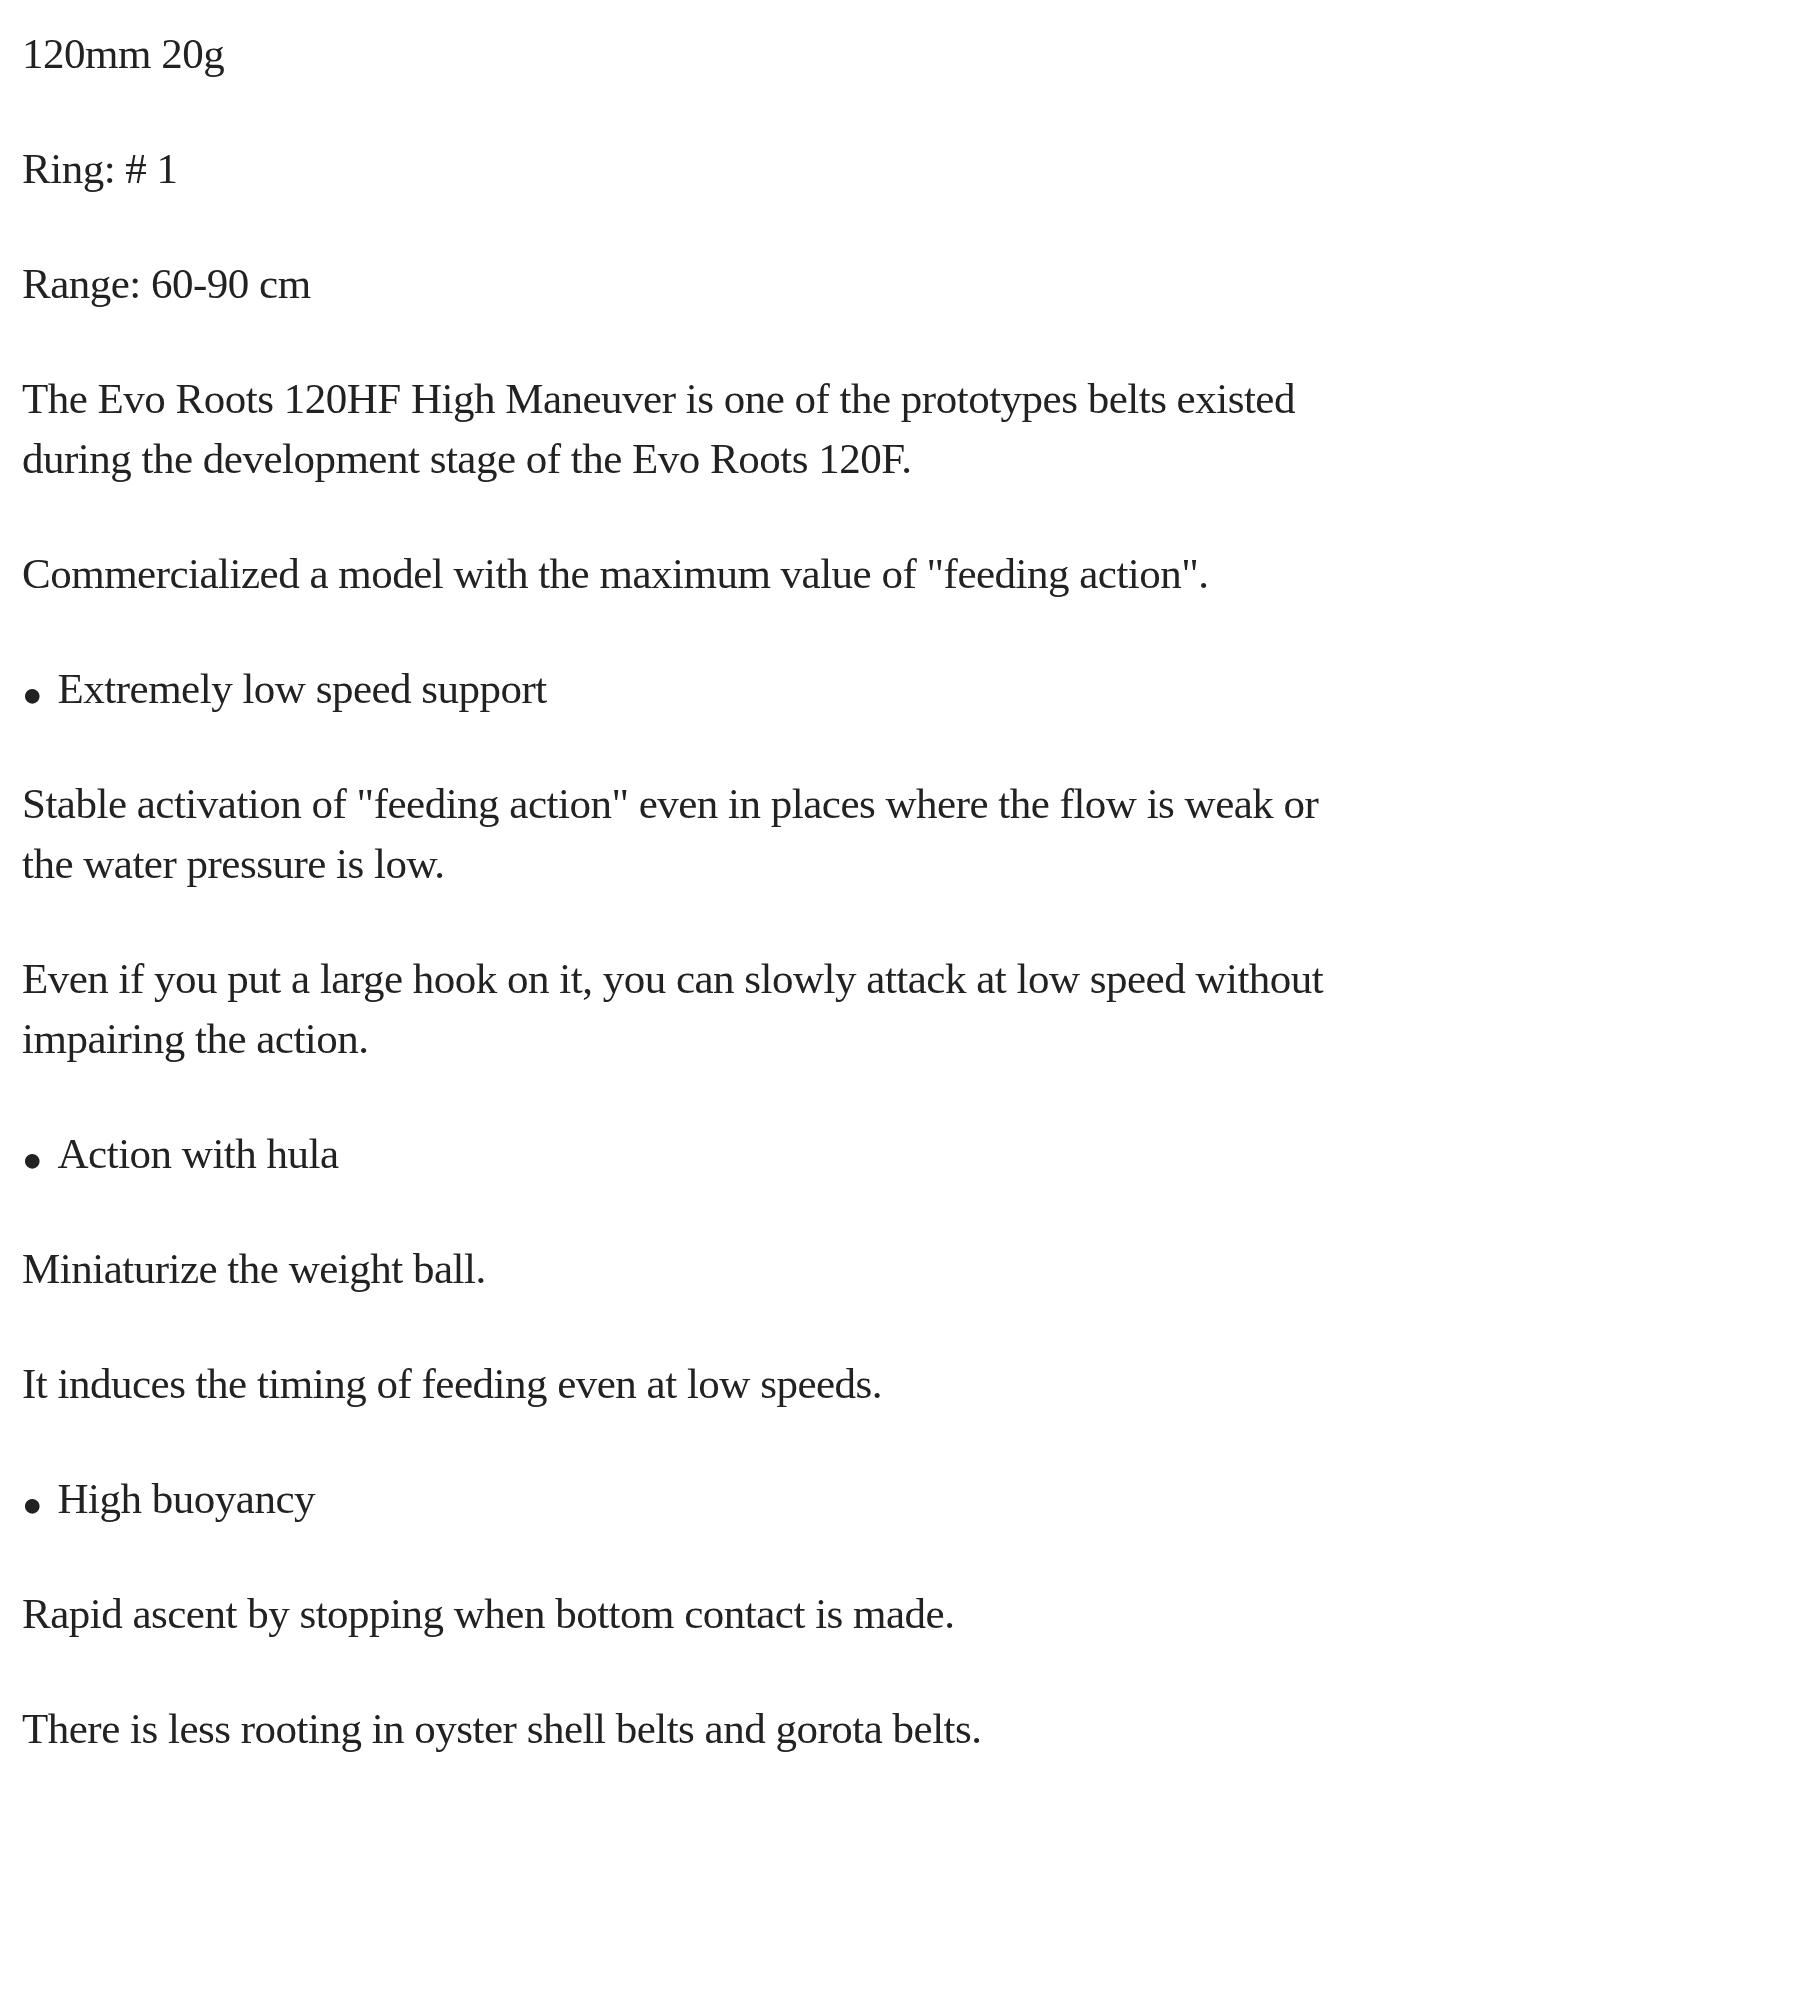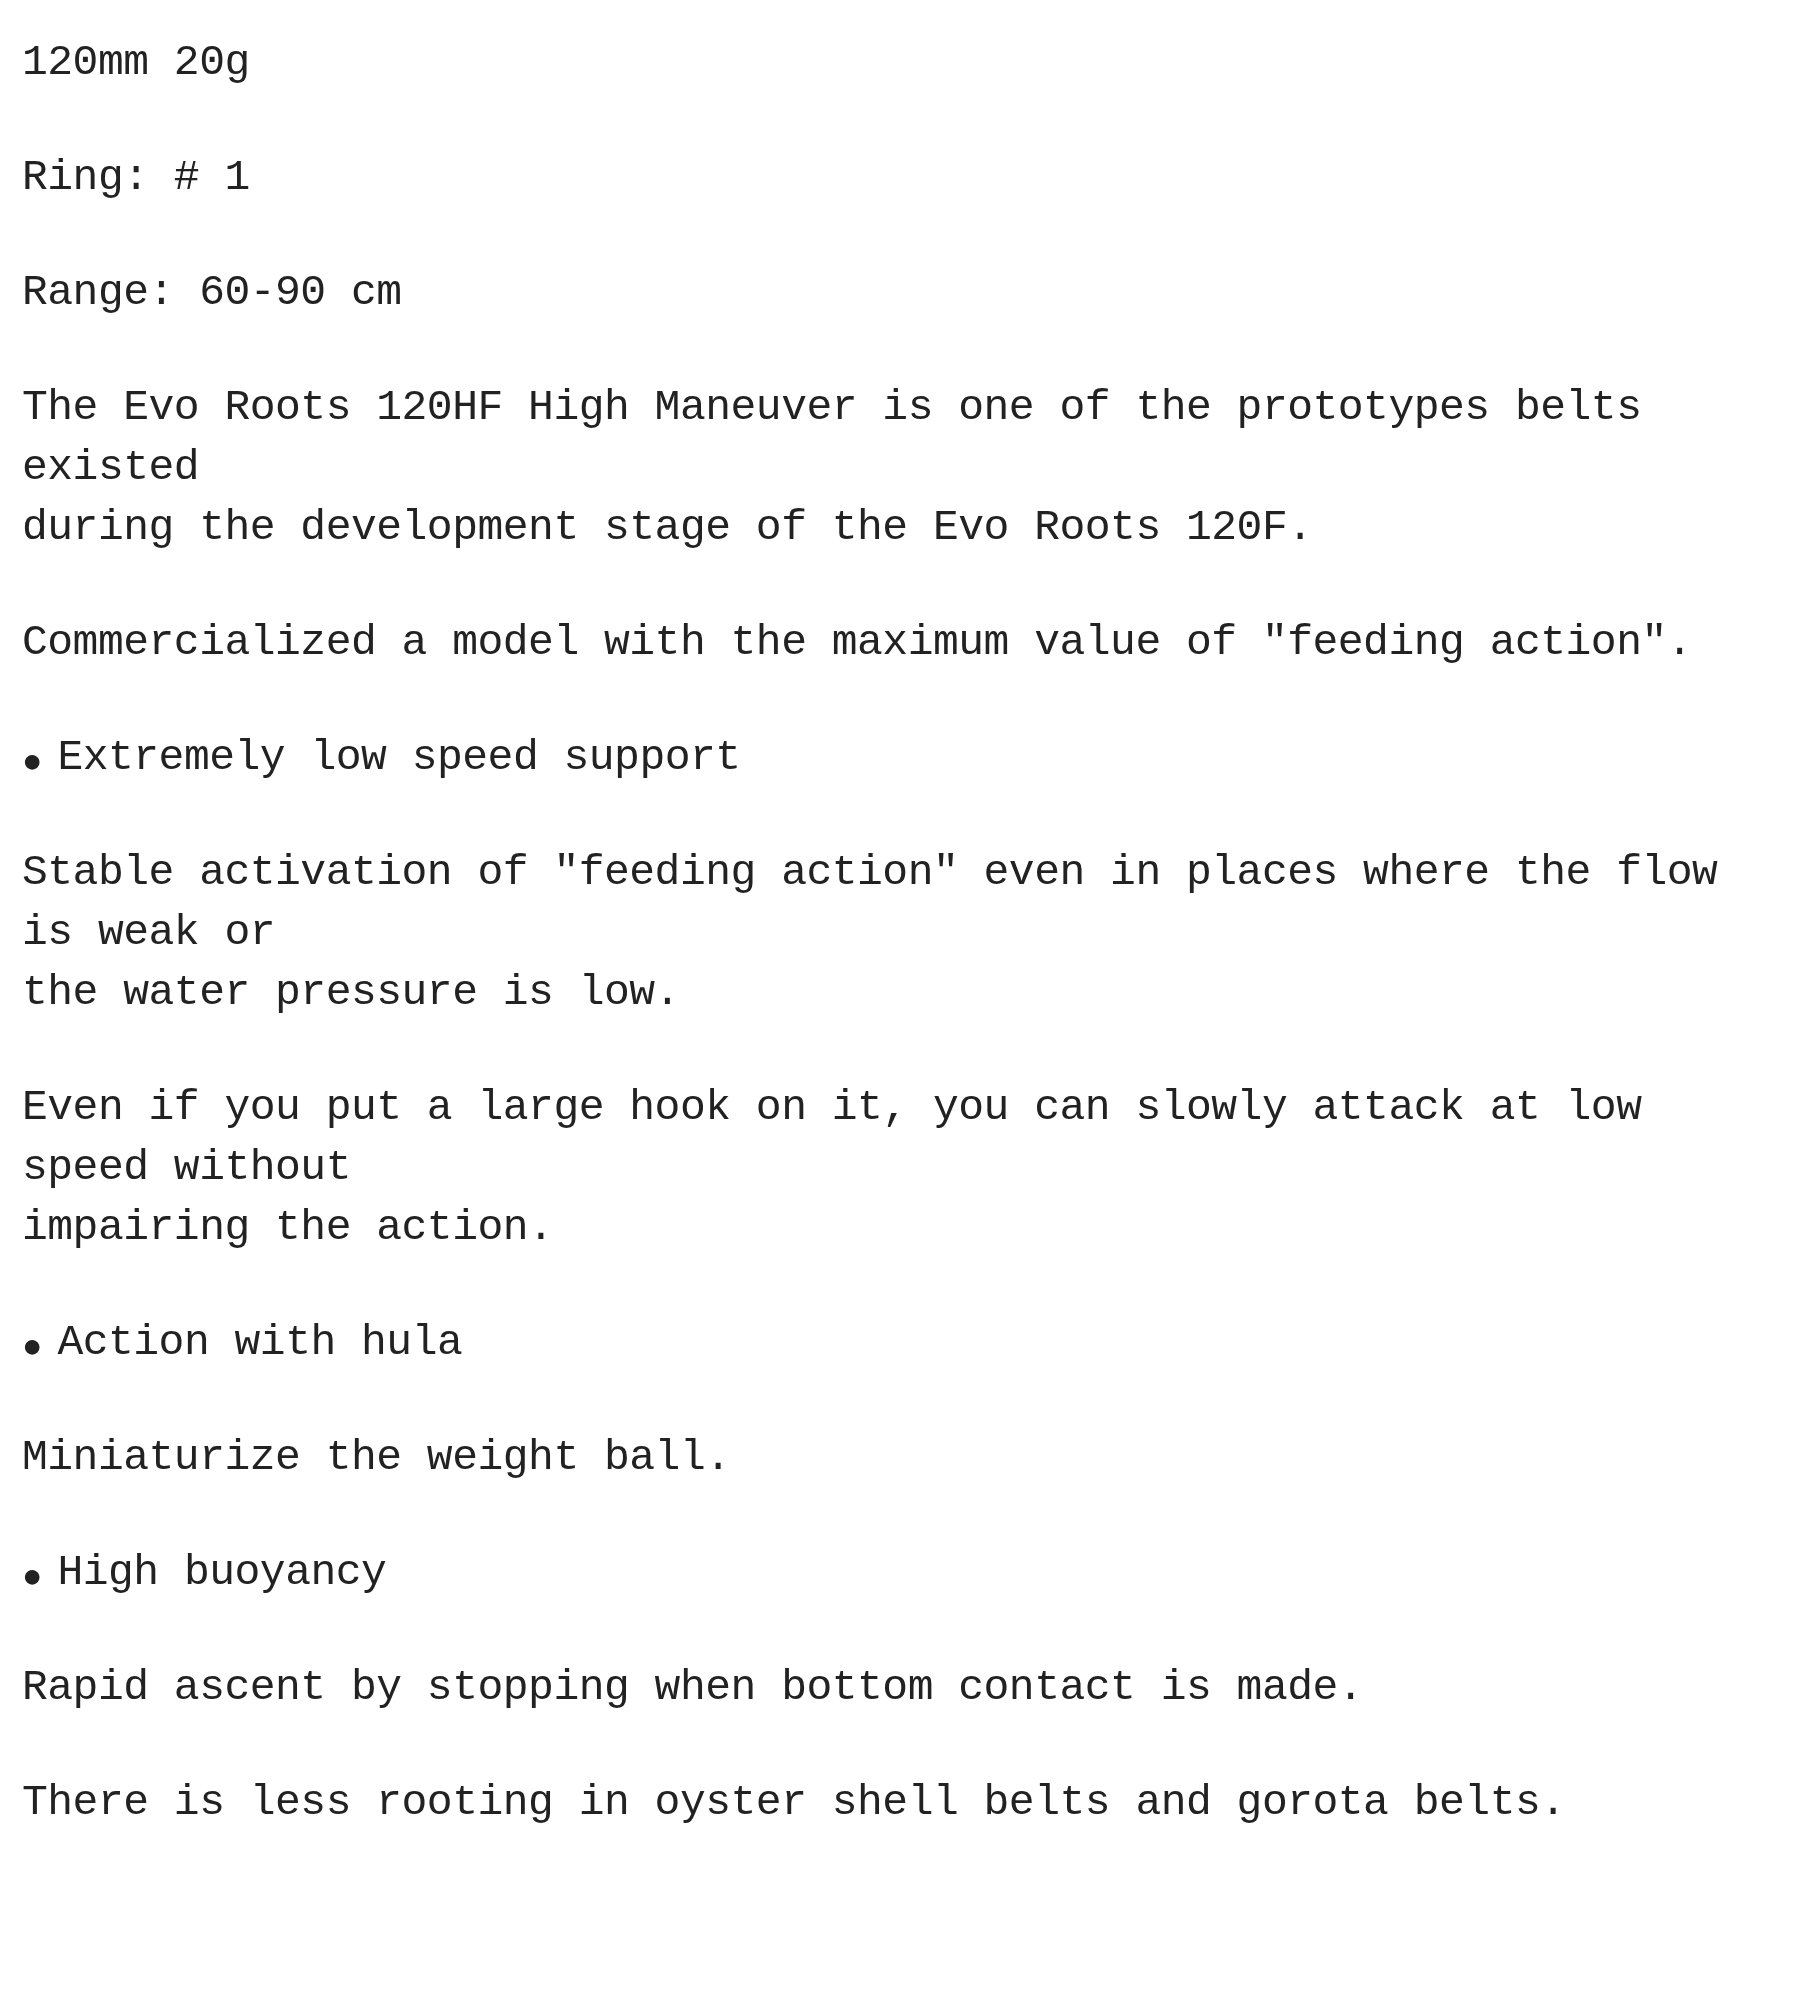--- a/index.html
+++ b/index.html
@@ -5,22 +5,22 @@
   html, body { margin: 0; padding: 0; }
   body {
     width: 1800px;
     height: 2000px;
     background: #ffffff;
     overflow: hidden;
   }
   .doc {
     box-sizing: border-box;
     width: 1800px;
-    padding: 33px 24px 0 22px;
-    font-family: Liberation Mono, monospace;
+    padding: 24px 24px 0 22px;
+    font-family: Liberation Serif, serif;
     font-size: 43px;
     line-height: 60px;
     letter-spacing: -0.5px;
     color: #222222;
   }
   .para {
     margin: 0 0 55px 0;
     white-space: pre-line; 
   }
   .bullet {
@@ -42,16 +42,17 @@
   <p class="para">The Evo Roots 120HF High Maneuver is one of the prototypes belts existed
 during the development stage of the Evo Roots 120F.</p>
   <p class="para">Commercialized a model with the maximum value of "feeding action".</p>
   <p class="para"><span class="bullet">●</span><span>Extremely low speed support</span></p>
   <p class="para">Stable activation of "feeding action" even in places where the flow is weak or
 the water pressure is low.</p>
   <p class="para">Even if you put a large hook on it, you can slowly attack at low speed without
 impairing the action.</p>
   <p class="para"><span class="bullet">●</span><span>Action with hula</span></p>
   <p class="para">Miniaturize the weight ball.</p>
+  <p class="para">It induces the timing of feeding even at low speeds.</p>
   <p class="para"><span class="bullet">●</span><span>High buoyancy</span></p>
   <p class="para">Rapid ascent by stopping when bottom contact is made.</p>
   <p class="para">There is less rooting in oyster shell belts and gorota belts.</p>
 </div>
 
 </body></html>

